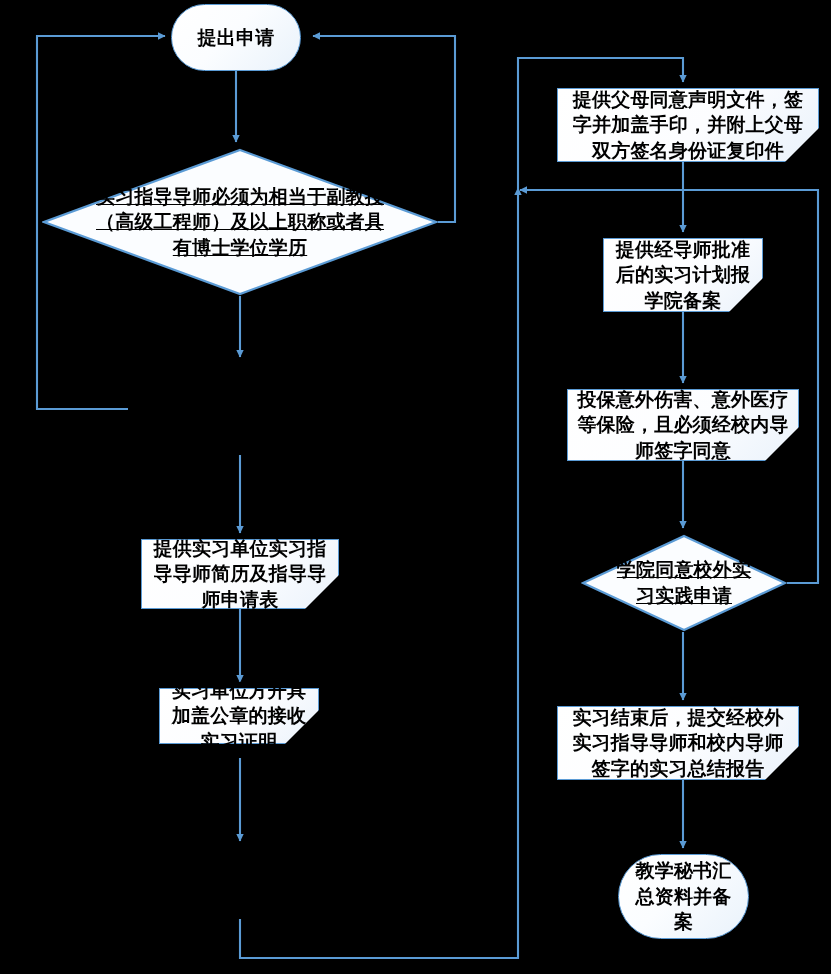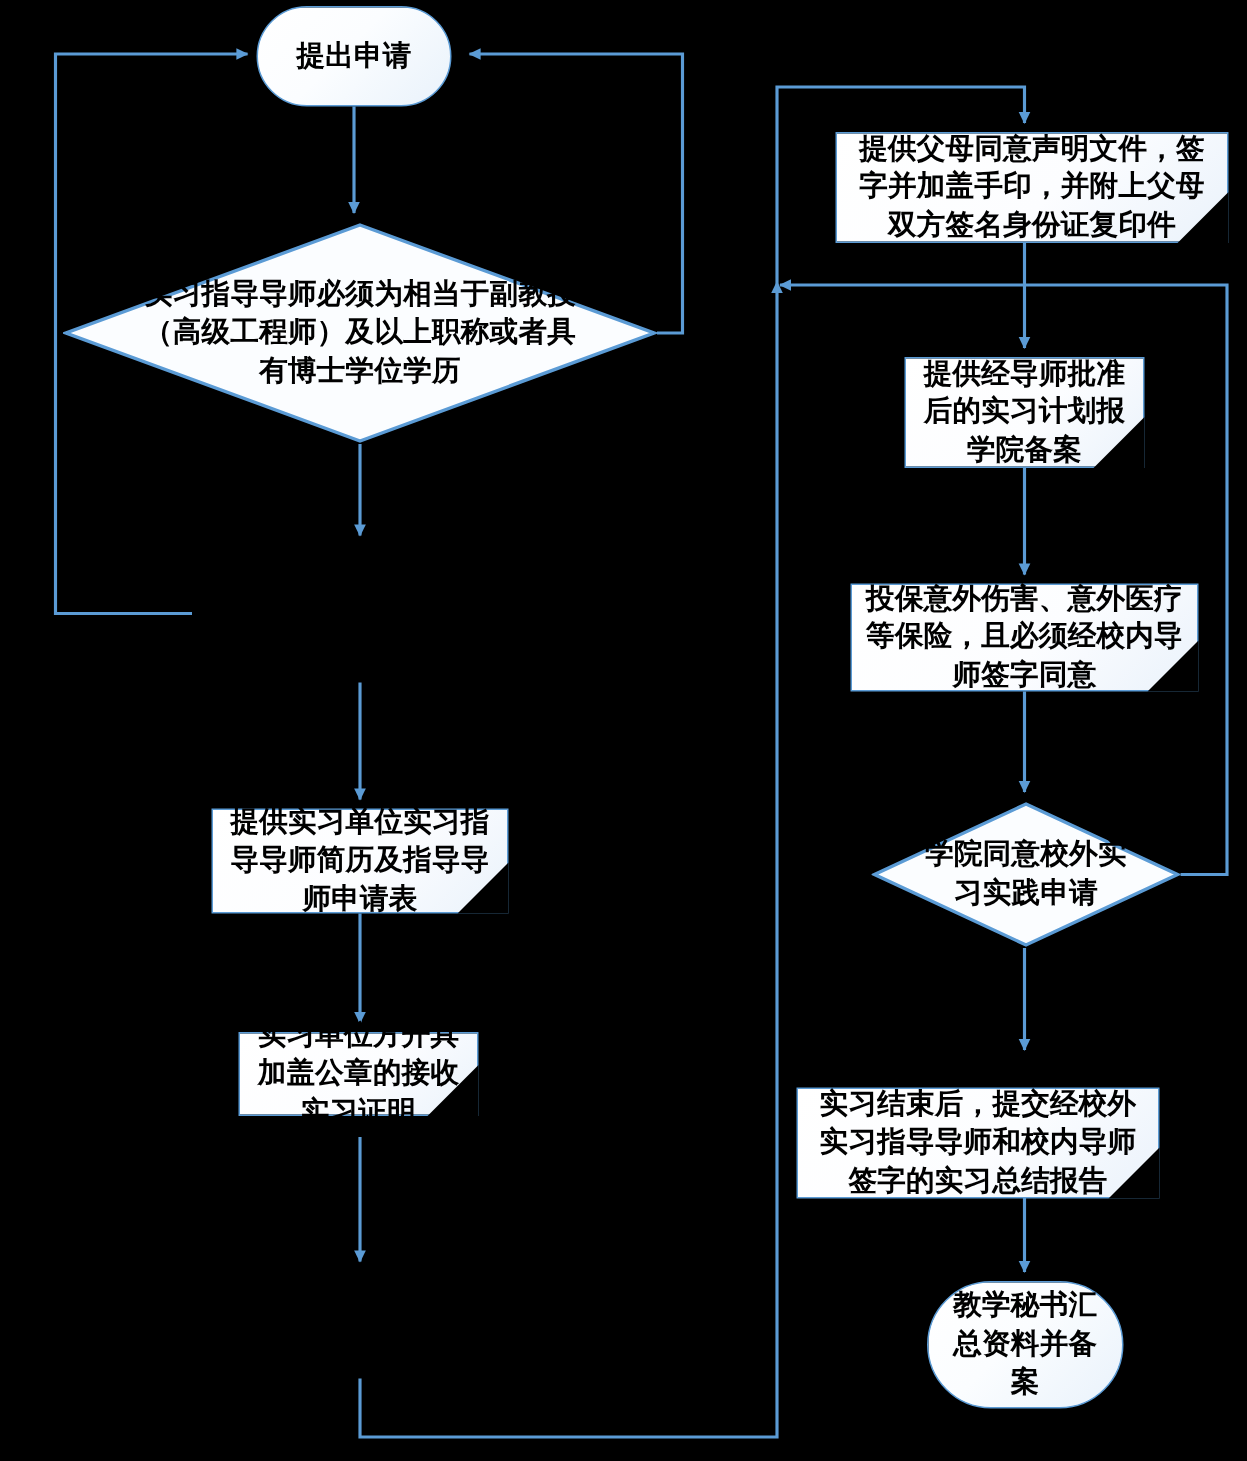--- a/index.html
+++ b/index.html
@@ -66,20 +66,21 @@
   }
   .decision .dshape {
     position: absolute;
     left: 0; top: 0;
     width: 100%; height: 100%;
   }
   .decision .txt {
     position: relative;
     z-index: 2;
     width: 74%;
+    text-decoration: underline;
   }
   .terminator .txt { padding: 0 10px; }
 </style>
 </head>
 <body>
 
 <div id="canvas">
 
   <svg class="wires" viewBox="0 0 831 974" xmlns="http://www.w3.org/2000/svg">
     <defs>
@@ -153,21 +154,21 @@
     <span class="txt">投保意外伤害、意外医疗等保险，且必须经校内导师签字同意</span>
   </div>
 
   <div class="node decision" style="left:581px; top:534px; width:206px; height:98px;">
     <svg class="dshape" viewBox="0 0 206 98" preserveAspectRatio="none">
       <polygon points="103,2 204,49 103,96 2,49" fill="#fbfdff" stroke="#5b9bd5" stroke-width="2.2"></polygon>
     </svg>
     <span class="txt">学院同意校外实习实践申请</span>
   </div>
 
-  <div class="node process" style="left:531px; top:706px; width:242px; height:74px;margin-top:19px;">
+  <div class="node process" style="left:557px; top:706px; width:242px; height:74px;">
     <span class="txt">实习结束后，提交经校外实习指导导师和校内导师签字的实习总结报告</span>
   </div>
 
   <div class="node terminator" style="left:618px; top:854px; width:131px; height:85px;">
     <span class="txt">教学秘书汇总资料并备案</span>
   </div>
 
 </div>
 
 </body></html>

